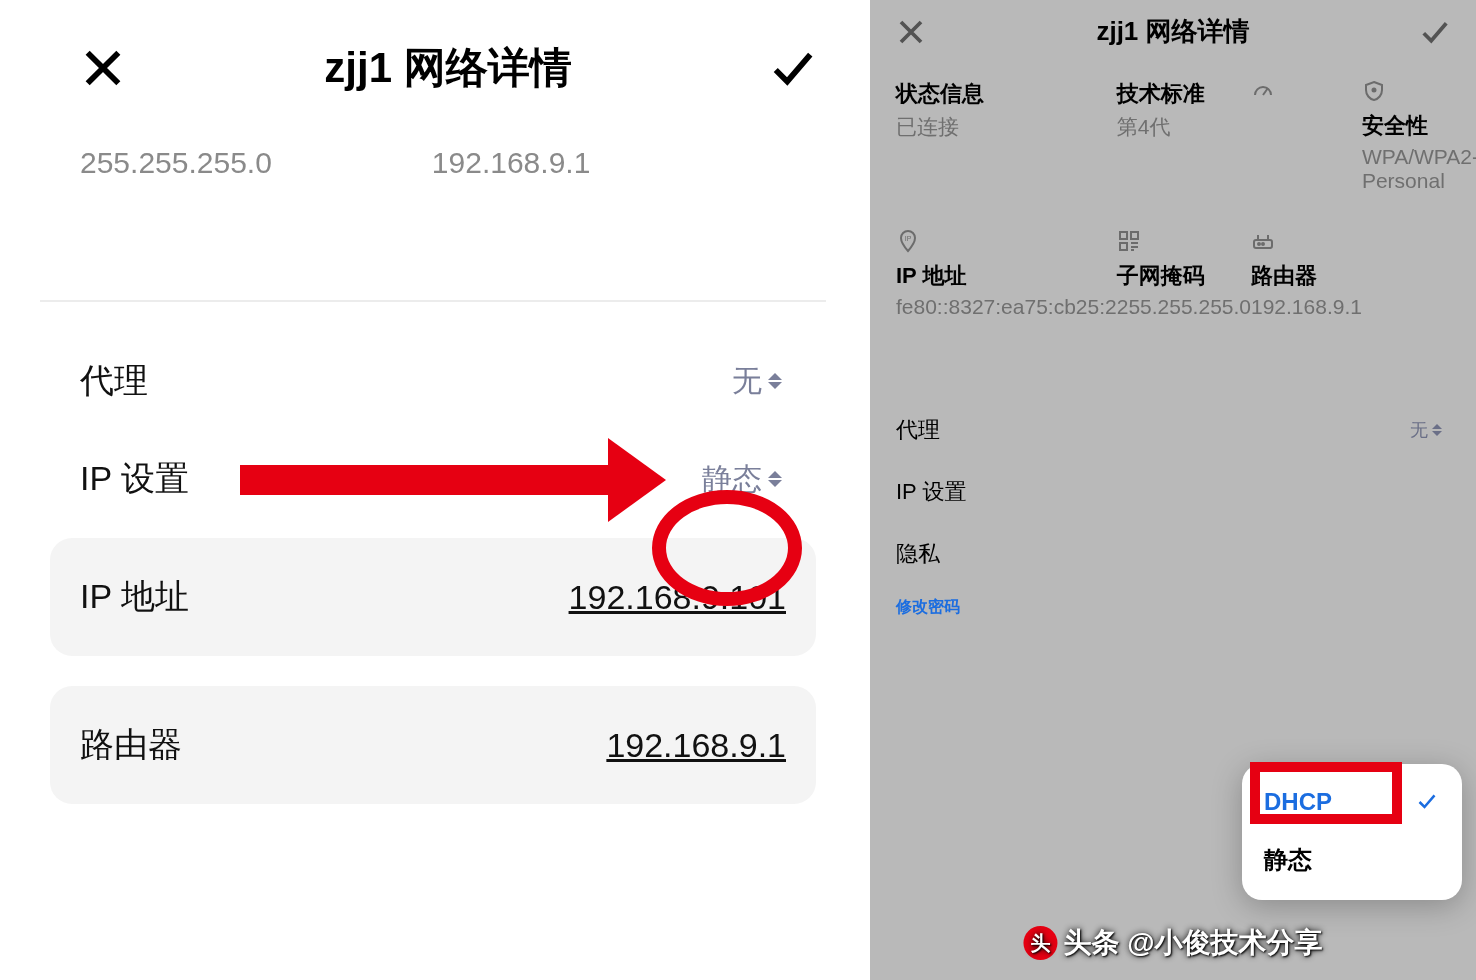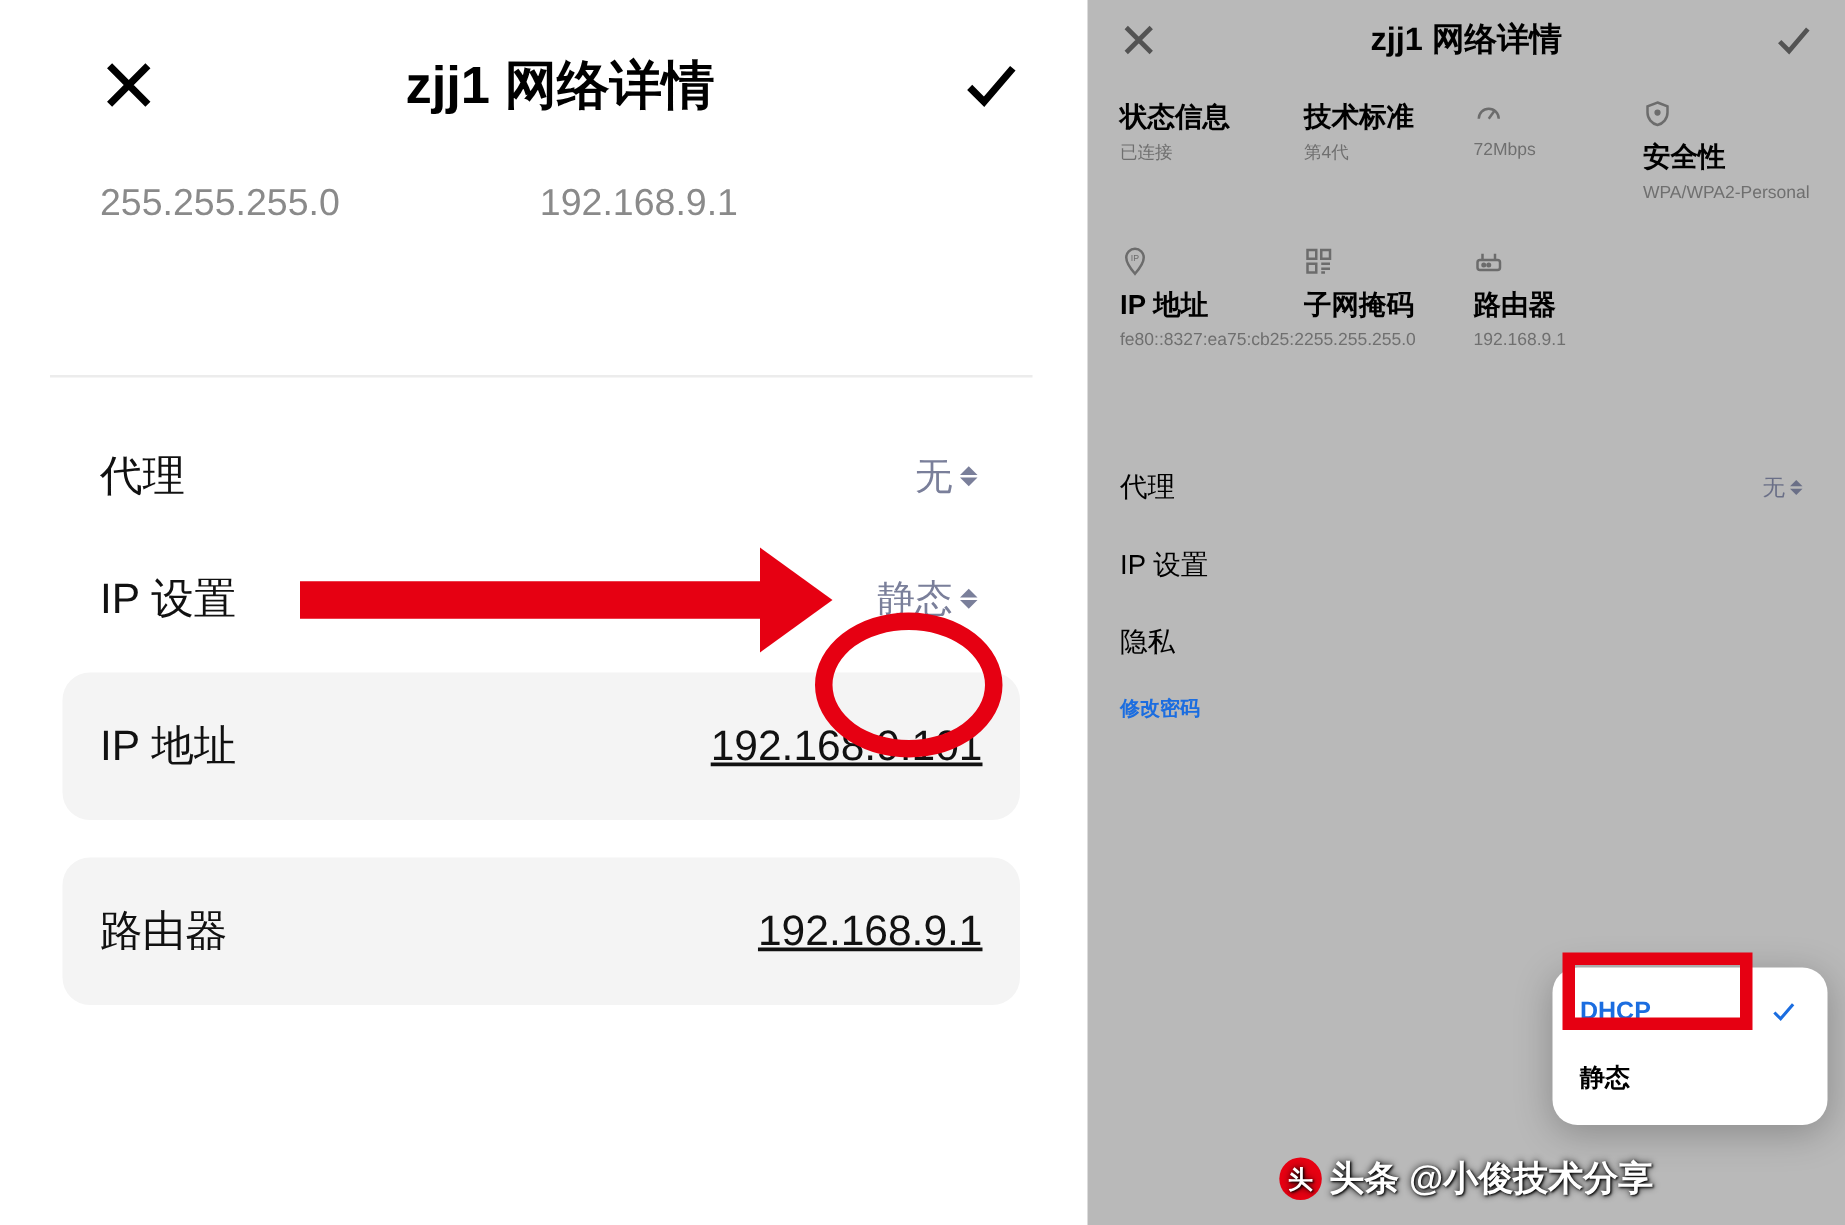--- a/index.html
+++ b/index.html
@@ -105,21 +105,21 @@
   .icon-x-sm, .icon-check-sm { width: 30px; height: 30px; stroke:#535353; stroke-width:3; fill:none; }
   .grid {
     display: grid;
     grid-template-columns: 1fr 1fr 1fr 1fr;
     row-gap: 36px;
     padding: 20px 26px 0;
   }
   .cell { }
   .cell .ic { color:#6c6c6c; margin-bottom: 8px; height:24px; }
   .cell .lab { font-size: 22px; color:#000; font-weight:600; margin-bottom:4px; }
-  .cell .val { font-size: 14px; color:#6f6f6f; }
+  .cell .val { font-size: 21px; color:#6f6f6f; }
   .r-list { padding: 80px 26px 0; }
   .r-row {
     display:flex; justify-content:space-between; align-items:center;
     padding: 16px 0;
     font-size: 22px; color:#000; font-weight:500;
   }
   .r-row .val { color:#6a6f87; font-size: 18px; display:flex; align-items:center; gap:4px;}
   .updown-sm span { border-left-width:5px; border-right-width:5px;}
   .updown-sm .up { border-bottom:5px solid #6a6f87;}
   .updown-sm .dn { border-top:5px solid #6a6f87;}
@@ -127,21 +127,21 @@
 
   
   .popup {
     position:absolute; right: 14px; bottom: 80px;
     width: 220px; background:#fff; border-radius: 20px;
     box-shadow: 0 6px 30px rgba(0,0,0,.25);
     padding: 10px 0;
   }
   .popup .opt {
     display:flex; justify-content:space-between; align-items:center;
-    padding: 14px 22px; font-size: 20px; font-weight:600;
+    padding: 14px 22px; font-size: 24px; font-weight:600;
   }
   .popup .opt.sel { color:#1b6de0; }
   .popup .opt .chk { stroke:#1b6de0; stroke-width:3; fill:none; width:26px; height:20px; }
   .red-box {
     position:absolute; right: 74px; bottom: 156px;
     width: 152px; height: 62px;
     border: 10px solid #e60012;
     pointer-events:none;
   }
 
@@ -254,21 +254,20 @@
       <div class="val">第4代</div>
     </div>
 
     <div class="cell">
       <div class="ic">
           <svg viewBox="0 0 24 24">
             <path d="M4 16a8 8 0 0 1 16 0"></path>
             <path d="M12 16 L17 9"></path>
           </svg>
         </div>
-      <div class="val">72Mbps</div>
     </div>
 
     <div class="cell">
       <div class="ic">
           <svg viewBox="0 0 24 24">
             <path d="M12 3l8 3v5c0 5-3.5 9-8 10-4.5-1-8-5-8-10V6z"></path>
             <circle cx="12" cy="11" r="1.5" fill="#6c6c6c"></circle>
           </svg>
         </div>
       <div class="lab">安全性</div>

